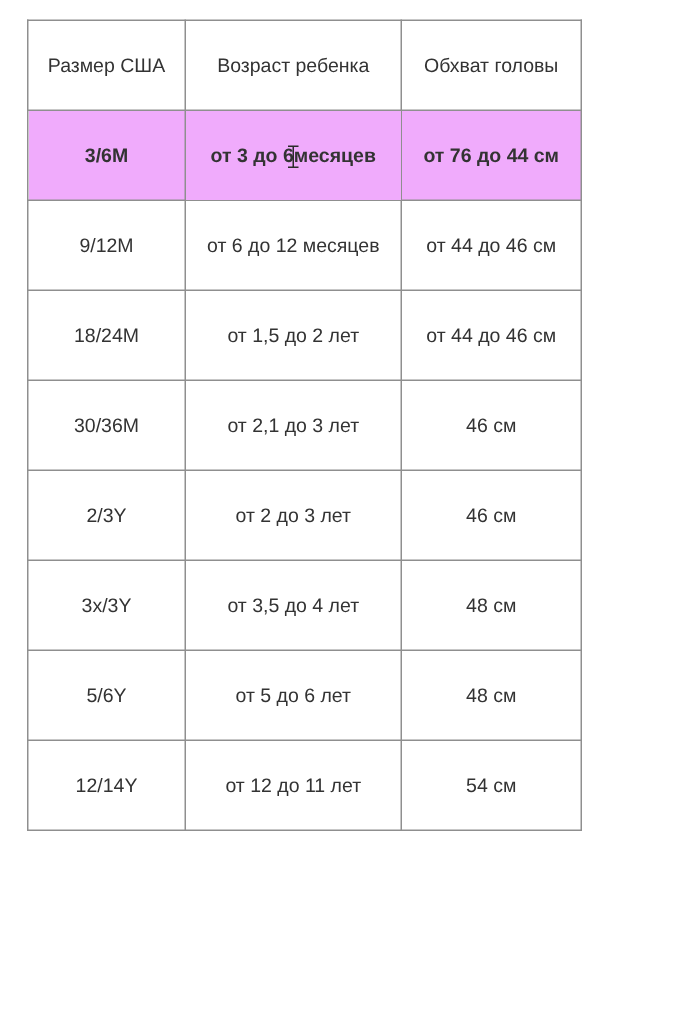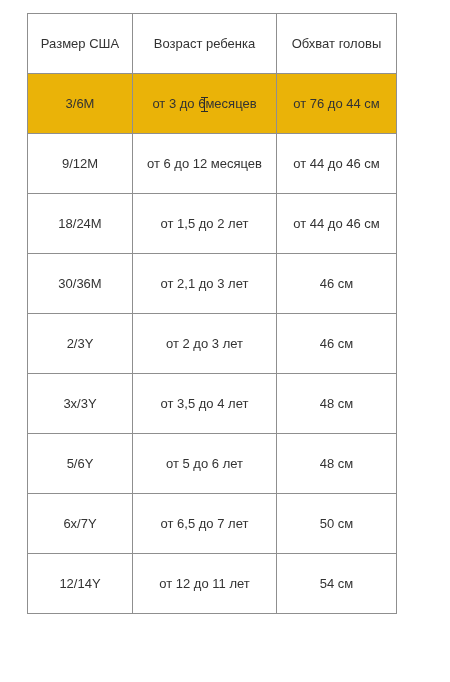--- a/index.html
+++ b/index.html
@@ -10,24 +10,23 @@
   body {
     width: 450px;
     height: 682px;
     overflow: hidden;
     font-family: "Liberation Sans", sans-serif;
     color: #333333;
     position: relative;
   }
   #size-table-wrap {
     position: absolute;
-    left: 0;
+    left: 18px;
     top: 13px;
     width: 369px;
-    padding-left: 27px;
   }
   table.size-table {
     border-collapse: collapse;
     table-layout: fixed;
     width: 369px;
     background: #ffffff;
   }
   table.size-table col.c1 { width: 105px; }
   table.size-table col.c2 { width: 144px; }
   table.size-table col.c3 { width: 120px; }
@@ -41,21 +40,22 @@
     font-weight: normal;
     color: #333333;
     padding: 0 4px;
     white-space: nowrap;
     overflow: hidden;
   }
   table.size-table thead th {
     background: #ffffff;
   }
   table.size-table tbody tr.highlighted td {
-    background: #eab308;
+    background: #f0abfc;
+    font-weight: bold;
   }
   
   .caret-cell { position: relative; }
   .text-caret {
     display: inline-block;
     position: relative;
     width: 0;
     height: 0;
     vertical-align: baseline;
   }
@@ -133,25 +133,20 @@
         <td>от 3,5 до 4 лет</td>
         <td>48 см</td>
       </tr>
 
       <tr>
         <td>5/6Y</td>
         <td>от 5 до 6 лет</td>
         <td>48 см</td>
       </tr>
 
-      <tr>
-        <td>6x/7Y</td>
-        <td>от 6,5 до 7 лет</td>
-        <td>50 см</td>
-      </tr>
 
 
       <tr>
         <td>12/14Y</td>
         <td>от 12 до 11 лет</td>
         <td>54 см</td>
       </tr>
 
     </tbody>
   </table>

